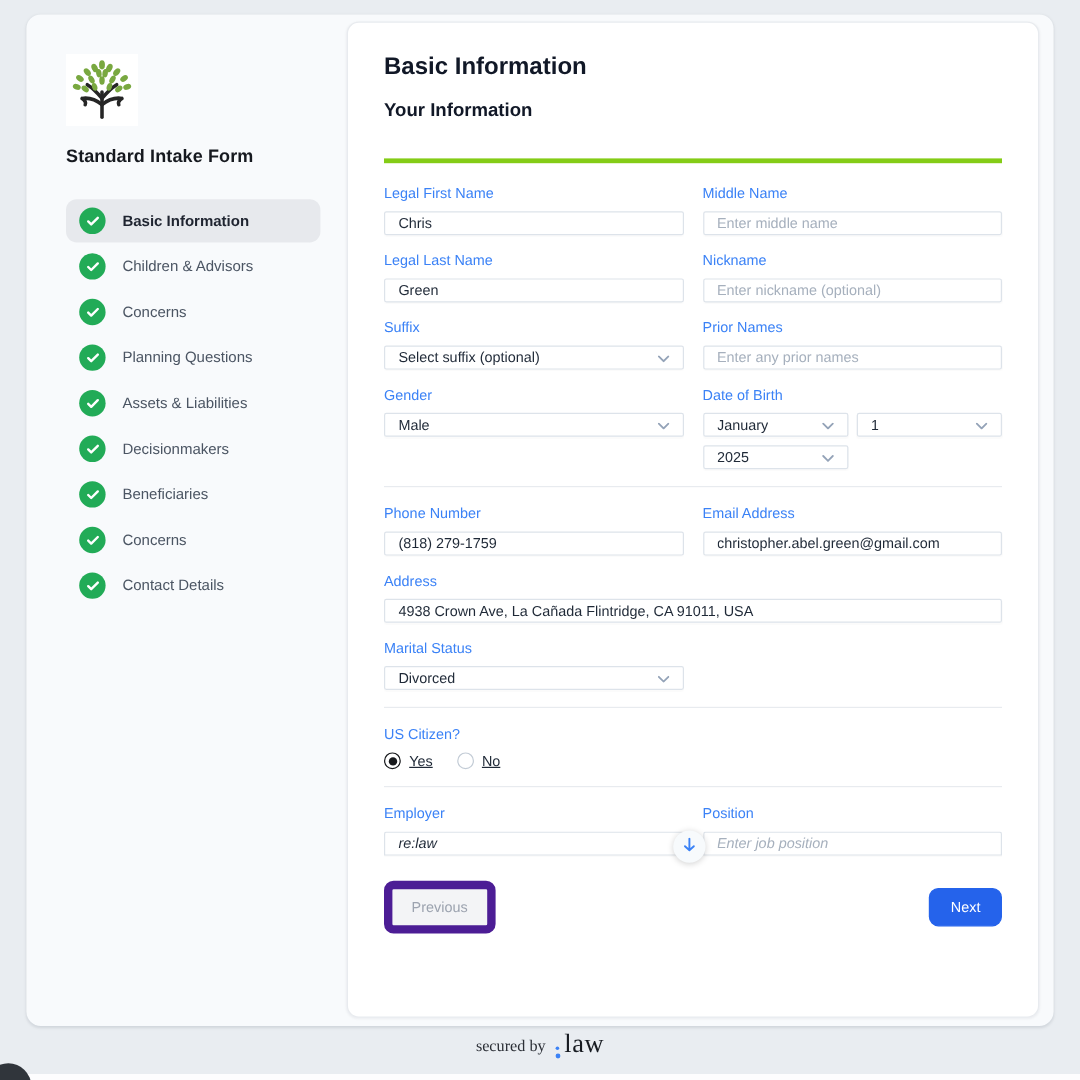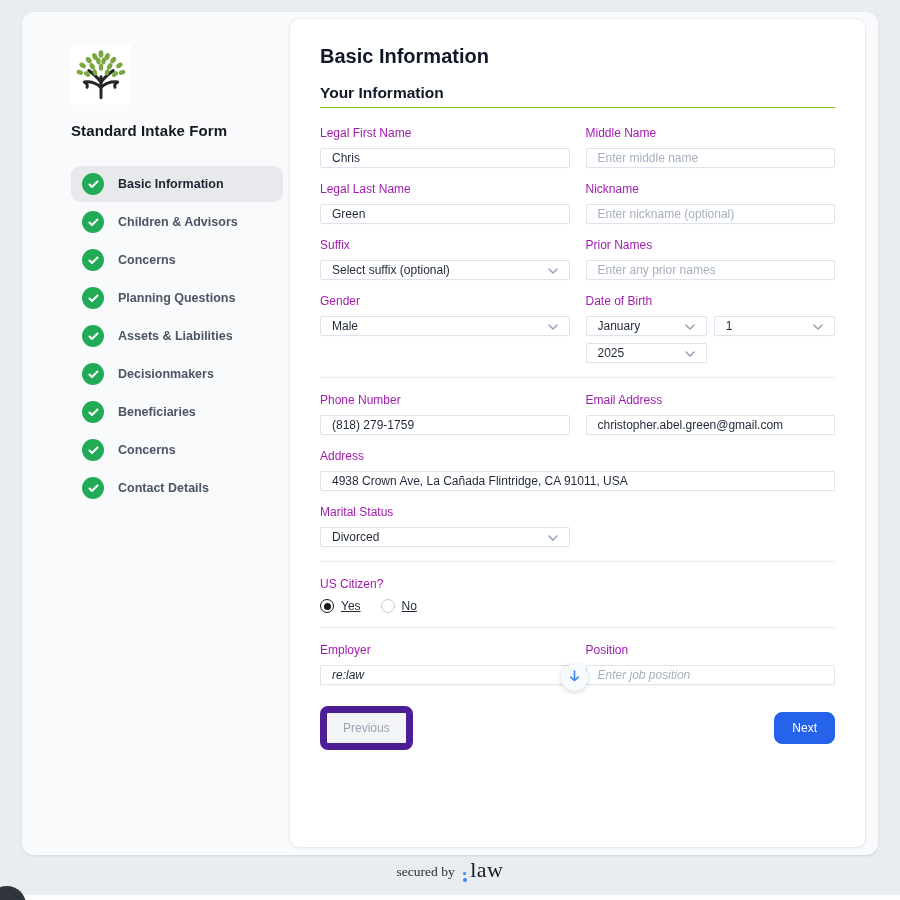--- a/index.html
+++ b/index.html
@@ -8,51 +8,51 @@
     width:900px; height:900px; position:relative; overflow:hidden;
     background:#e9edf1;
     font-family:"Liberation Sans", sans-serif;
   }
   .shell {
     position:absolute; left:22px; top:12px; width:856px; height:843px;
     background:#f8fafc; border-radius:12px;
     box-shadow:0 1px 3px rgba(16,24,40,.07), 0 1px 2px rgba(16,24,40,.04);
   }
   
-  .sidebar { position:absolute; left:16px; top:0; width:267px; padding:33px 0 0 33px; }
+  .sidebar { position:absolute; left:0; top:0; width:267px; padding:33px 0 0 33px; }
   .logo { width:60px; height:60px; background:#fff; display:flex; align-items:center; justify-content:center; }
   .app-title { font-size:15px; font-weight:bold; color:#16191f; margin:17px 0 0; letter-spacing:.1px; }
   .nav { margin-top:27px; width:212px; }
   .nav-item {
     display:flex; align-items:center; gap:14px;
     padding:7px 11px; border-radius:9px; margin-bottom:2px;
-    font-size:12.5px; color:#4b5563; cursor:pointer;font-weight:bold;
+    font-size:12.5px; color:#4b5563; cursor:pointer;
   }
   .nav-item.active { background:#e7e9ed; color:#1f2430; font-weight:bold; }
   .check {
     width:22px; height:22px; min-width:22px; border-radius:50%;
     background:#22ab57; display:flex; align-items:center; justify-content:center;
   }
   
   .card {
     position:absolute; left:267px; top:6px; right:12px; bottom:7px;
     background:#fff; border:1px solid #e8ebef; border-radius:10px;
     box-shadow:0 1px 2px rgba(16,24,40,.05);
     padding:26px 30px 18px; overflow:hidden;
   }
   .form-title { font-size:20px; font-weight:bold; color:#111827; margin:0 0 16px; }
   .section-title {
     font-size:15.5px; font-weight:bold; color:#111827;
-    margin:0 0 0; padding-bottom:5px; border-bottom:1px solid #84cc16;
+    margin:0 0 0; padding-bottom:30px; border-bottom:4px solid #84cc16;
   }
   .after-section { height:18px; }
   .row { display:grid; grid-template-columns:1fr 1fr; gap:16px; margin-bottom:14px; position:relative; }
   .row.single { grid-template-columns:1fr; }
   .row.half { grid-template-columns:1fr 1fr; }
-  .field-label { display:block; font-size:12px; color:#a21caf; margin-bottom:8px; }
+  .field-label { display:block; font-size:12px; color:#3b82f6; margin-bottom:8px; }
   .control, .select {
     width:100%; height:20px; border:1px solid #dde3ea; border-radius:2px;
     padding:0 11px; font-size:12px; color:#1f2937; background:#fff;
     box-shadow:0 1px 1px rgba(16,24,40,.02); outline:none;
   }
   .control::placeholder { color:#a6b0bd; }
   .select { display:flex; align-items:center; justify-content:space-between; cursor:pointer; }
   .select .val { white-space:nowrap; overflow:hidden; }
   .dob-grid { display:grid; grid-template-columns:1fr 1fr; gap:7px; }
   .divider { border:none; border-top:1px solid #e8ebef; margin:14px 0 15px; }

